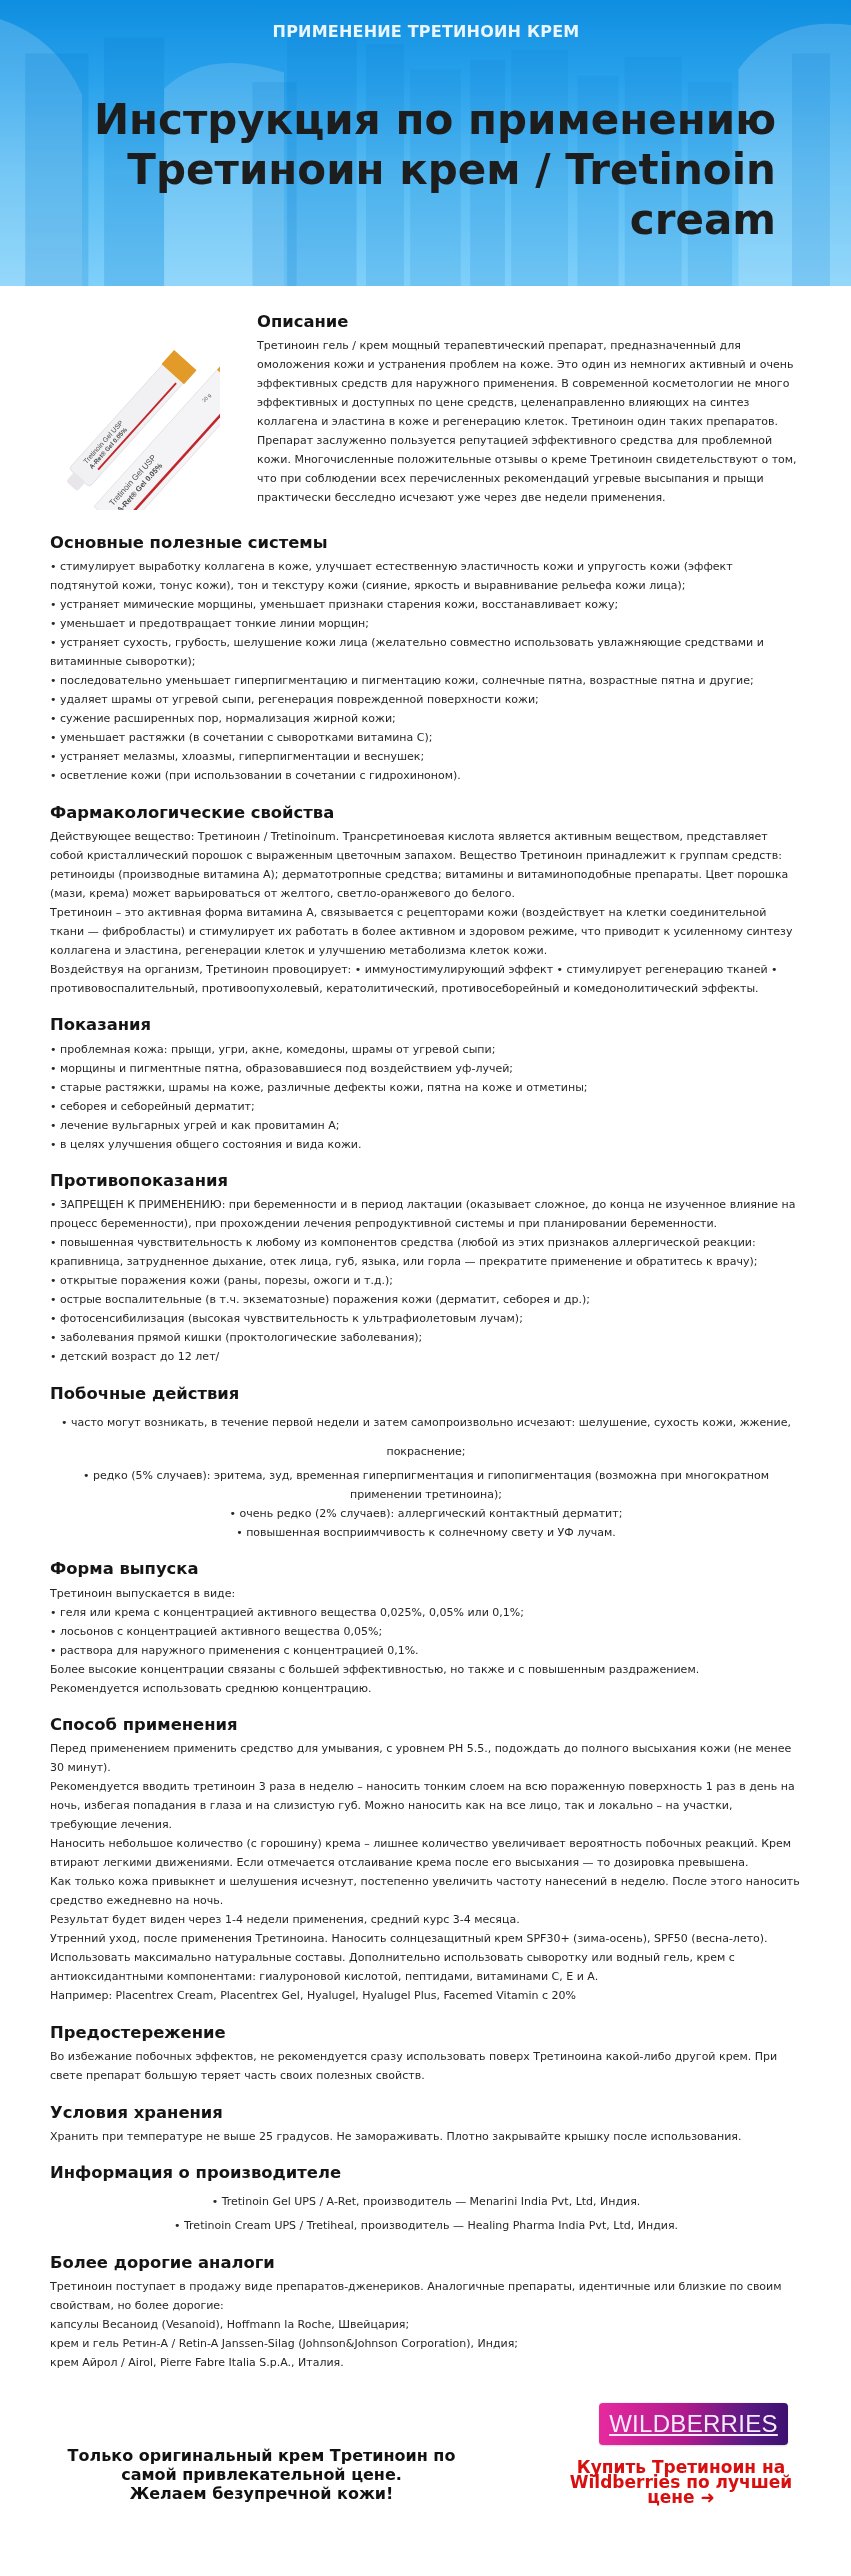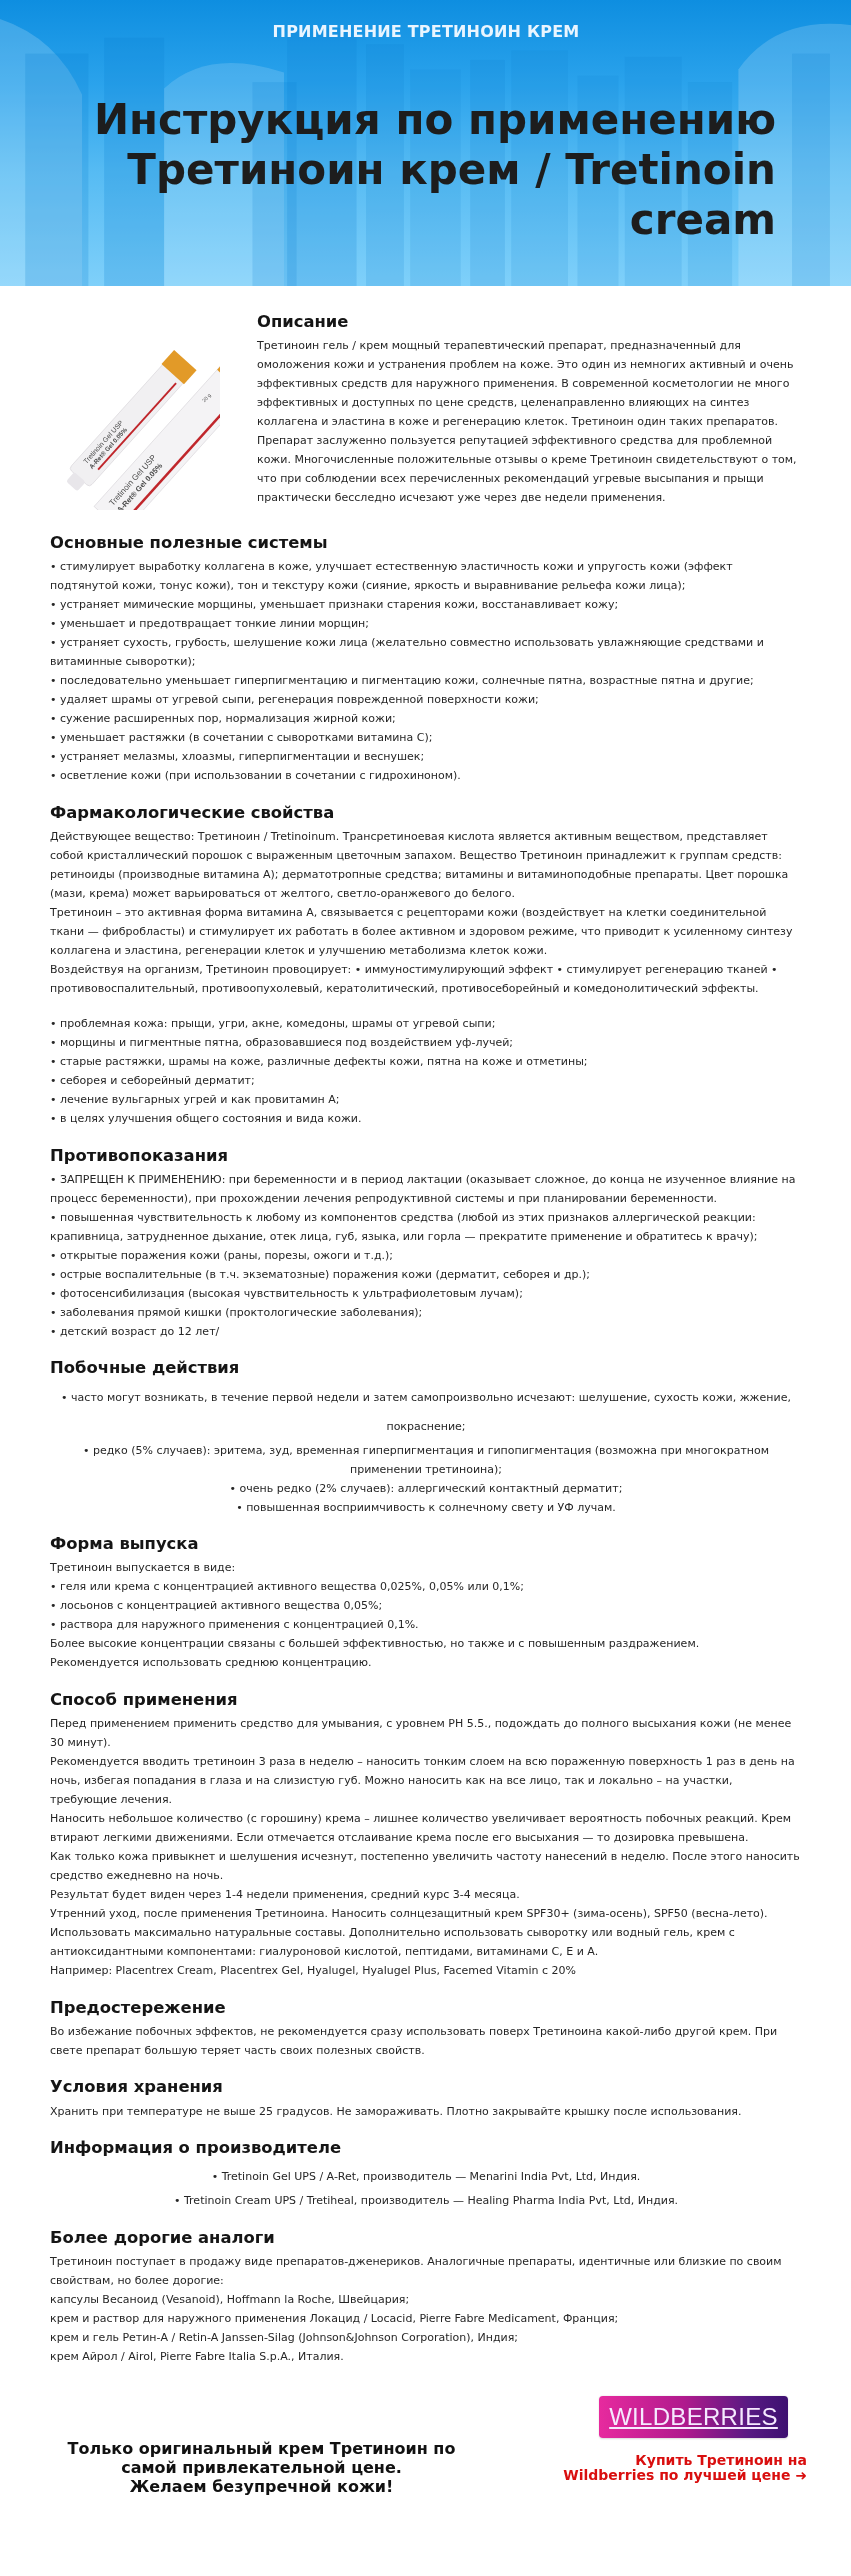--- a/index.html
+++ b/index.html
@@ -55,22 +55,22 @@
     position: absolute; left: 549px; top: 14px; width: 189px; height: 42px;
     border-radius: 3.8px;
     background: linear-gradient(90deg, #e72a9e 0%, #b01a8d 45%, #571a82 80%, #3d1070 100%);
     display: flex; align-items: center; justify-content: center;
     color: #f5e9ff; font-size: 24px; letter-spacing: 0.3px;
     font-family: "Liberation Sans", sans-serif;
     box-shadow: 0 0.6px 1.9px rgba(0,0,0,0.15);
   }
   .wb-link {
     position: absolute; left: 505px; top: 71px; width: 252px;
-    text-align: right; color: #d90f0f; font-weight: bold;
-    font-size: 14px; line-height: 15px; text-decoration: none;
+    text-align: center; color: #d90f0f; font-weight: bold;
+    font-size: 17px; line-height: 15px; text-decoration: none;
   }
 </style>
 </head>
 <body>
 
 <header class="hero">
   <svg class="skyline" viewBox="0 0 1350 453" preserveAspectRatio="none">
     <path d="M0 30 Q90 60 130 150 L130 453 L0 453 Z" fill="#ffffff" opacity="0.18"></path>
     <rect x="40" y="85" width="100" height="368" fill="#0b7fd0" opacity="0.22"></rect>
     <rect x="165" y="60" width="95" height="393" fill="#0b7fd0" opacity="0.22"></rect>
@@ -138,20 +138,21 @@
   </section>
 
   <section class="section">
     <h2>Фармакологические свойства</h2>
     <p>Действующее вещество: Третиноин / Tretinoinum. Трансретиноевая кислота является активным веществом, представляет собой кристаллический порошок с выраженным цветочным запахом. Вещество Третиноин принадлежит к группам средств: ретиноиды (производные витамина А); дерматотропные средства; витамины и витаминоподобные препараты. Цвет порошка (мази, крема) может варьироваться от желтого, светло-оранжевого до белого.</p>
     <p>Третиноин – это активная форма витамина А, связывается с рецепторами кожи (воздействует на клетки соединительной ткани — фибробласты) и стимулирует их работать в более активном и здоровом режиме, что приводит к усиленному синтезу коллагена и эластина, регенерации клеток и улучшению метаболизма клеток кожи.</p>
     <p>Воздействуя на организм, Третиноин провоцирует: • иммуностимулирующий эффект • стимулирует регенерацию тканей •  противовоспалительный, противоопухолевый, кератолитический, противосеборейный и комедонолитический эффекты.</p>
   </section>
 
   <section class="section">
+    <h2>Показания</h2>
     <ul>
       <li>проблемная кожа: прыщи, угри, акне, комедоны, шрамы от угревой сыпи;</li>
       <li>морщины и пигментные пятна, образовавшиеся под воздействием уф-лучей;</li>
       <li>старые растяжки, шрамы на коже, различные дефекты кожи, пятна на коже и отметины;</li>
       <li>себорея и себорейный дерматит;</li>
       <li>лечение вульгарных угрей и как провитамин А;</li>
       <li>в целях улучшения общего состояния и вида кожи.</li>
     </ul>
   </section>
 
@@ -216,21 +217,20 @@
     <ul>
       <li class="tall">Tretinoin Gel UPS / A-Ret, производитель — Menarini India Pvt, Ltd, Индия.</li>
       <li>Tretinoin Cream UPS / Tretiheal, производитель — Healing Pharma India Pvt, Ltd, Индия.</li>
     </ul>
   </section>
 
   <section class="section">
     <h2>Более дорогие аналоги</h2>
     <p>Третиноин поступает в продажу  виде препаратов-дженериков. Аналогичные препараты, идентичные или близкие по своим свойствам, но более дорогие:</p>
     <p>капсулы Весаноид (Vesanoid), Hoffmann la Roche, Швейцария;</p>
-    <p>крем и раствор для наружного применения Локацид / Locacid, Pierre Fabre Medicament, Франция;</p>
     <p>крем и гель Ретин-А / Retin-A Janssen-Silag (Johnson&amp;Johnson Corporation), Индия;</p>
     <p>крем Айрол / Airol, Pierre Fabre Italia S.p.A., Италия.</p>
   </section>
 
   <section class="cta">
     <div class="cta-text">
       <div>Только оригинальный крем Третиноин по самой привлекательной цене.</div>
       <div>Желаем безупречной кожи!</div>
     </div>
     <a class="wb-logo" href="#">WILDBERRIES</a>

